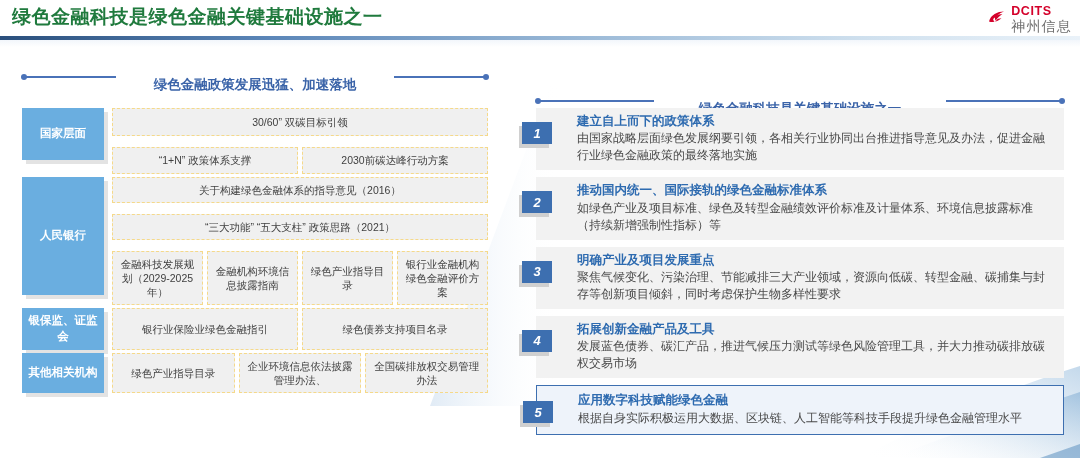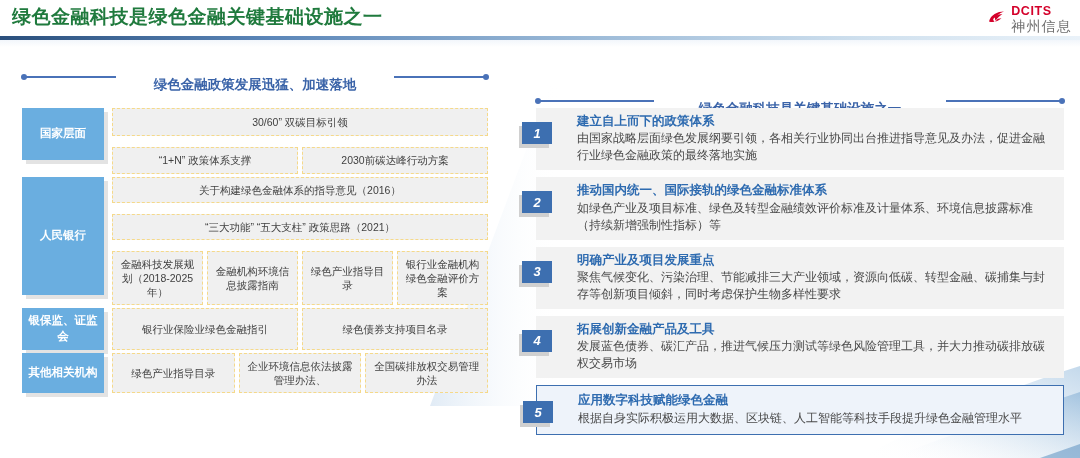--- a/index.html
+++ b/index.html
@@ -216,21 +216,21 @@
   <div class="m-row" id="row-pbc">
     <div class="m-label">人民银行</div>
     <div class="m-cells">
       <div class="m-subrow">
         <div class="m-cell wide">关于构建绿色金融体系的指导意见（2016）</div>
       </div>
       <div class="m-subrow">
         <div class="m-cell wide">“三大功能” “五大支柱” 政策思路（2021）</div>
       </div>
       <div class="m-subrow sub3">
-        <div class="m-cell">金融科技发展规划（2018-2025年）</div>
+        <div class="m-cell">金融科技发展规划（2029-2025年）</div>
         <div class="m-cell">金融机构环境信息披露指南</div>
         <div class="m-cell">绿色产业指导目录</div>
         <div class="m-cell">银行业金融机构绿色金融评价方案</div>
       </div>
     </div>
   </div>
 
   <div class="m-row" id="row-cbirc">
     <div class="m-label">银保监、证监会</div>
     <div class="m-cells">

